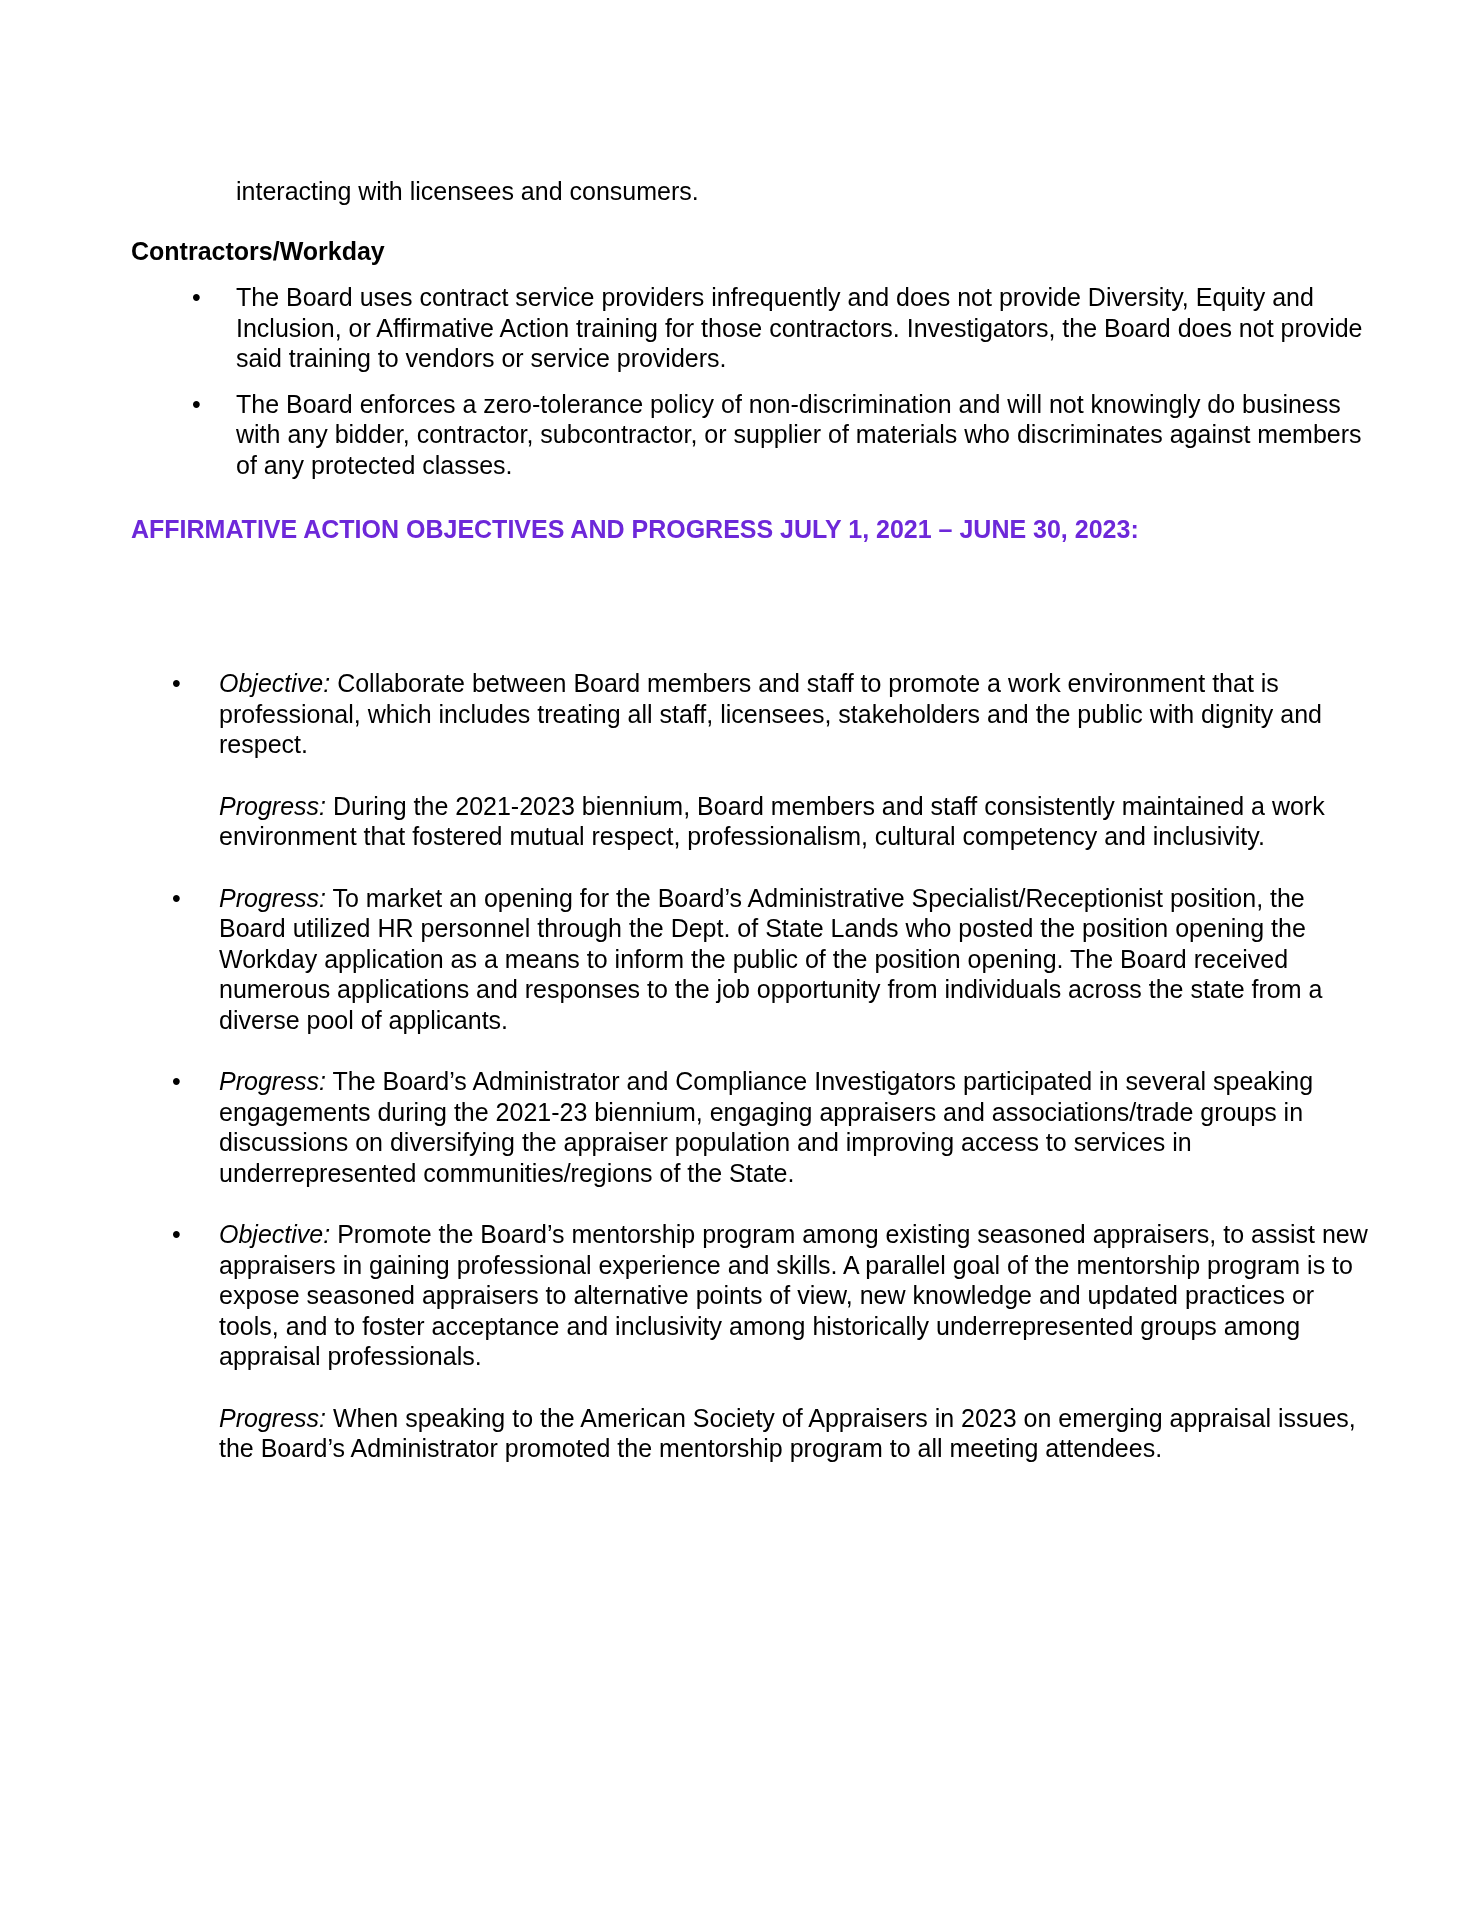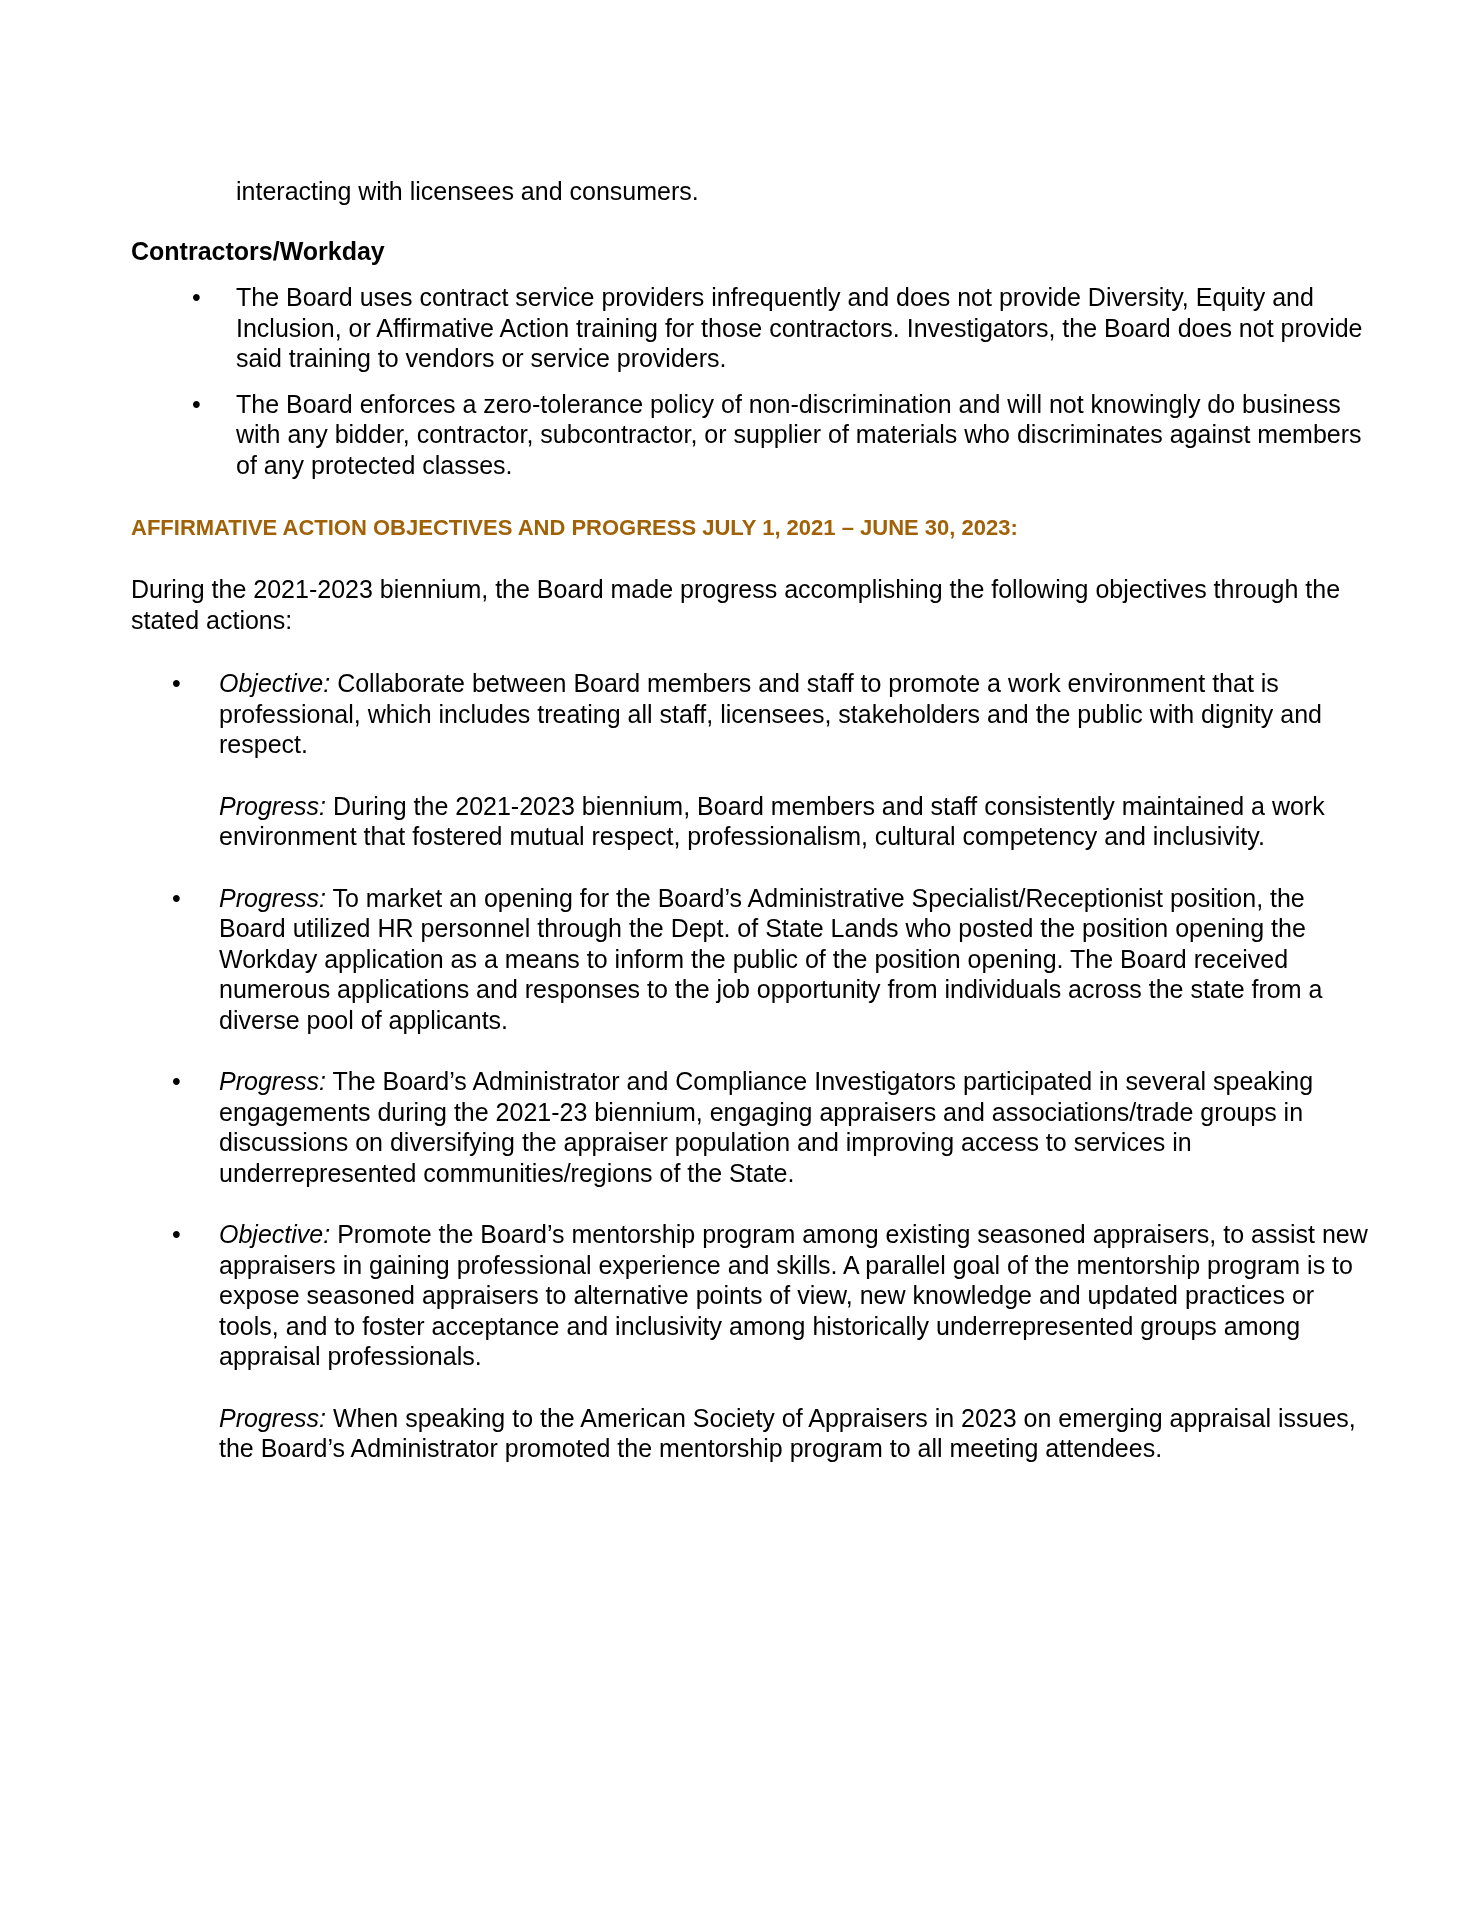--- a/index.html
+++ b/index.html
@@ -5,21 +5,21 @@
   html, body { margin:0; padding:0; background:#ffffff; }
   body { width:1484px; height:1920px; position:relative; overflow:hidden;
          font-family:"Liberation Sans", sans-serif; color:#000; font-size:25px; }
   .page { position:absolute; left:0; top:0; width:1324px; height:1920px; }
   .line-text { position:absolute; white-space:nowrap; line-height:30px; }
   .cont { left:236px; top:176px; }
   .h-bold { font-weight:bold; left:131px; top:236px; }
   .bullets1 { position:absolute; left:192px; top:282px; width:1180px; }
   .b1 { position:relative; padding-left:44px; line-height:30.5px; margin-bottom:15px; }
   .b1 .dot { position:absolute; left:0; top:0; }
-  .section-h { position:absolute; left:131px; top:515px; color:#a16207; font-weight:bold; font-size:22px; white-space:nowrap; }
+  .section-h { position:absolute; left:131px; top:515px; color:#6d28d9; font-weight:bold; font-size:25px; white-space:nowrap; }
   .intro { position:absolute; left:131px; top:574px; width:1220px; line-height:30.5px; }
   .objs { position:absolute; left:172px; top:668px; width:1200px; }
   .obj { position:relative; padding-left:47px; line-height:30.5px; }
   .obj .dot { position:absolute; left:0; top:0; }
   .obj p { margin:0 0 31px 0; }
   i { font-style:italic; }
 </style>
 </head>
 <body>
 
@@ -32,21 +32,20 @@
       <span class="dot">•</span>
       <span>The Board uses contract service providers infrequently and does not provide Diversity, Equity and Inclusion, or Affirmative Action training for those contractors.  Investigators, the Board does not provide said training to vendors or service providers.</span>
     </div>
     <div class="b1">
       <span class="dot">•</span>
       <span>The Board enforces a zero-tolerance policy of non-discrimination and will not knowingly do business with any bidder, contractor, subcontractor, or supplier of materials who discriminates against members of any protected classes.</span>
     </div>
   </div>
 
   <div class="section-h">AFFIRMATIVE ACTION OBJECTIVES AND PROGRESS JULY 1, 2021 – JUNE 30, 2023:</div>
-  <div class="intro">During the 2021-2023 biennium, the Board made progress accomplishing the following objectives through the stated actions:</div>
 
   <div class="objs">
     <div class="obj">
       <span class="dot">•</span>
       <p><i>Objective:</i> <span>Collaborate between Board members and staff to promote a work environment that is professional, which includes treating all staff, licensees, stakeholders and the public with dignity and respect.</span></p>
       <p><i>Progress:</i> <span>During the 2021-2023 biennium, Board members and staff consistently maintained a work environment that fostered mutual respect, professionalism, cultural competency and inclusivity.</span></p>
     </div>
     <div class="obj">
       <span class="dot">•</span>
       <p><i>Progress:</i> <span>To market an opening for the Board’s Administrative Specialist/Receptionist position, the Board utilized HR personnel through the Dept. of State Lands who posted the position opening the Workday application as a means to inform the public of the position opening. The Board received numerous applications and responses to the job opportunity from individuals across the state from a diverse pool of applicants.</span></p>

